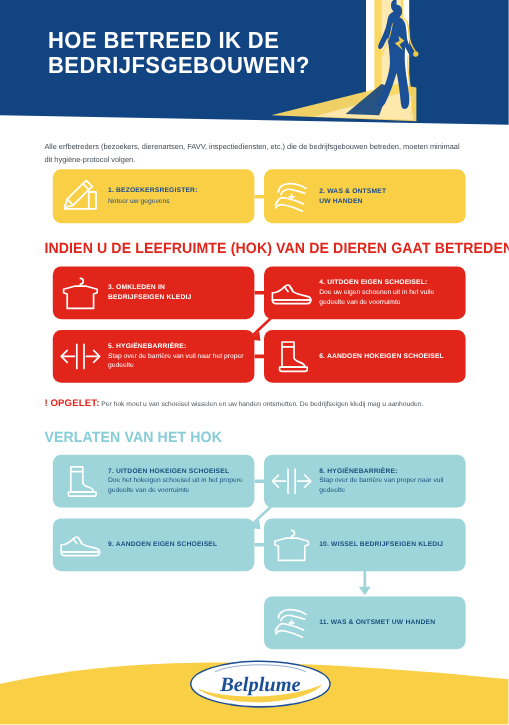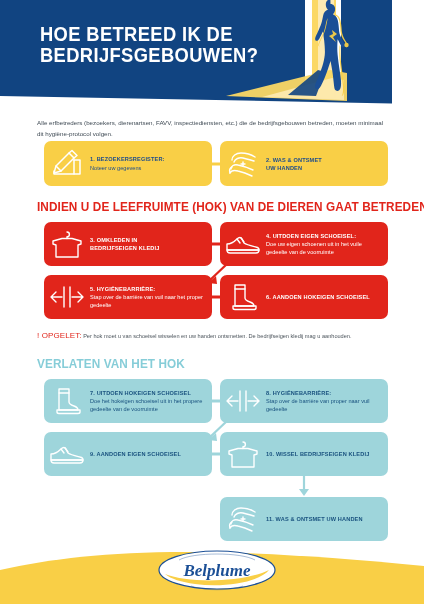--- a/index.html
+++ b/index.html
@@ -12,21 +12,21 @@
     background: #ffffff;
     font-family: "Liberation Sans", sans-serif;
     overflow: hidden;
     position: relative;
   }
 
   
   .header {
     position: absolute;
     left: 0; top: 0;
-    width: 392px;
+    width: 424px;
     height: 112px;
     overflow: hidden;
   }
   .header-bg {
     position: absolute;
     left: 0; top: 0;
     width: 424px; height: 112px;
   }
   .header-title {
     position: absolute;
@@ -119,21 +119,21 @@
     left: 37px;
     top: 331px;
     width: 360px;
     font-size: 5.6px;
     line-height: 9px;
     color: #4c555c;
   }
   .opgelet b {
     color: #e1251b;
     font-size: 8px;
-    font-weight: normal;
+    font-weight: bold;
     letter-spacing: 0.1px;
   }
 
   
   .footer {
     position: absolute;
     left: 0;
     bottom: 0;
     width: 424px;
     height: 60px;

